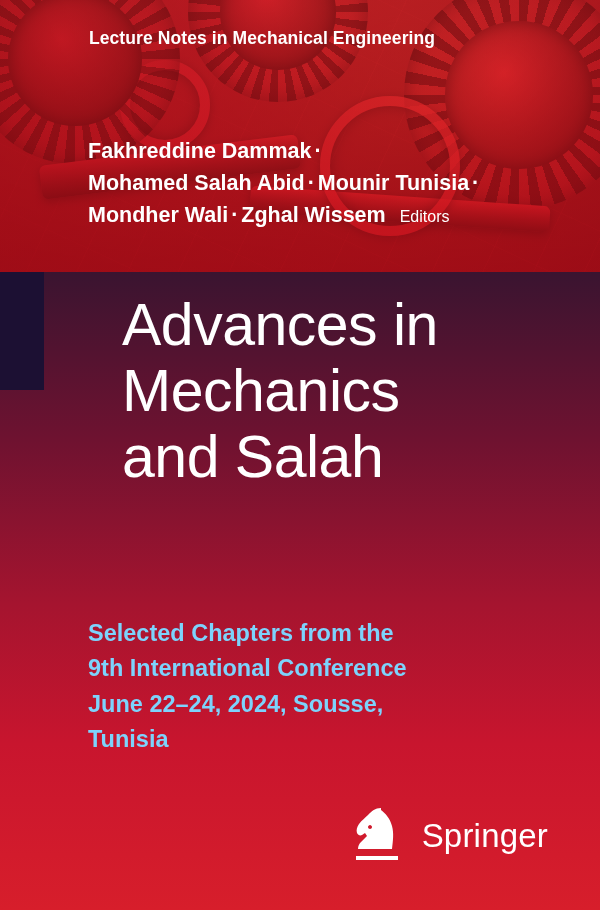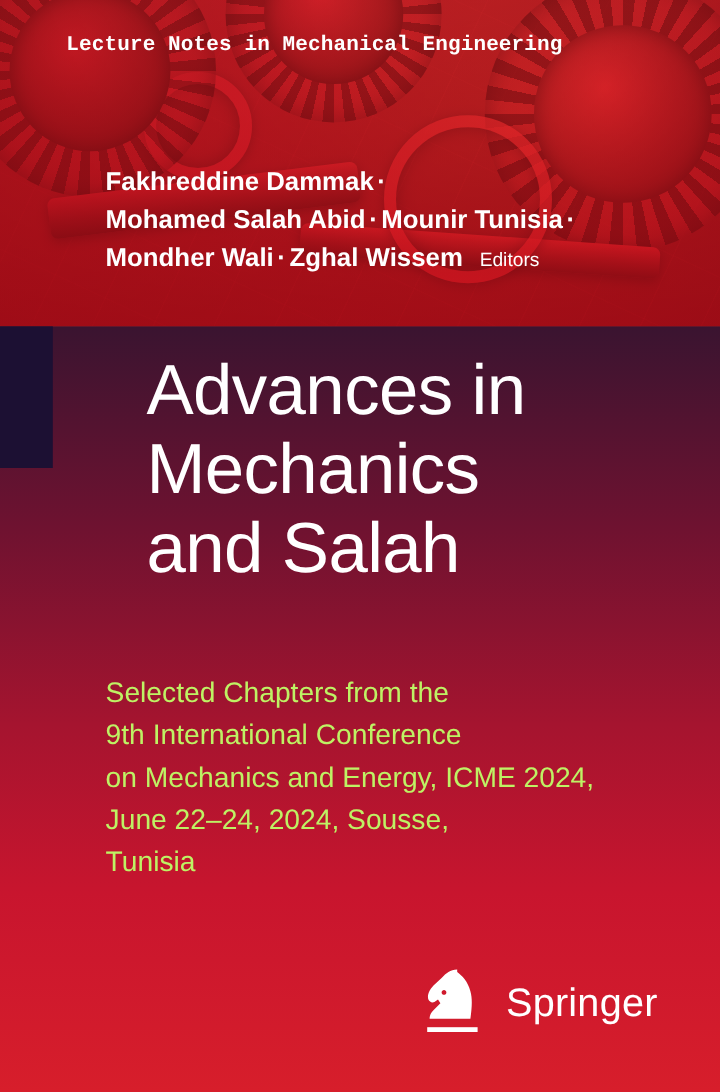--- a/index.html
+++ b/index.html
@@ -112,21 +112,20 @@
   
   .series {
     position: absolute;
     left: 0; top: 28px;
     width: 524px;
     text-align: center;
     color: #ffffff;
     font-size: 17.5px;
     font-weight: bold;
     letter-spacing: 0.1px;
-    font-family: Liberation Mono, monospace;
   }
 
   
   .editors {
     position: absolute;
     left: 88px;
     top: 136px;
     width: 470px;
     color: #ffffff;
     font-size: 21.5px;
@@ -155,25 +154,25 @@
     line-height: 1.12;
     font-weight: normal;
     letter-spacing: -0.5px;
     margin-left: 36px;
   }
 
   
   .subtitle {
     position: absolute;
     left: 88px;
-    top: 560px;
+    top: 616px;
     width: 470px;
-    color: #bef264;
+    color: #7dd3fc;
     font-size: 23.5px;
-    font-weight: normal;
+    font-weight: bold;
     line-height: 1.5;
   }
 
   
   .springer {
     position: absolute;
     right: 52px;
     bottom: 44px;
     display: flex;
     align-items: center;
@@ -227,21 +226,20 @@
 
   <div class="title">
     <div>Advances in</div>
     <div>Mechanics</div>
     <div>and Salah</div>
   </div>
 
   <div class="subtitle">
     <div>Selected Chapters from the</div>
     <div>9th International Conference</div>
-    <div>on Mechanics and Energy, ICME 2024,</div>
     <div>June 22–24, 2024, Sousse,</div>
     <div>Tunisia</div>
   </div>
 
   <div class="springer">
     <svg class="knight" viewBox="0 0 54 60" aria-hidden="true">
       <path fill="#ffffff" d="M31 2c-6 0-9 3-13 7-3 3-6 5-9 9-2 3-3 6-2 9 1 2 3 3 5 2l3-2 2 3-6 6c-2 2-3 4-3 7h34c1-8 2-16 0-23-2-8-7-13-11-16zM20 19c1 0 2 1 2 2s-1 2-2 2-2-1-2-2 1-2 2-2z"></path>
       <rect x="6" y="50" width="42" height="4" fill="#ffffff"></rect>
     </svg>
     <div class="wordmark">Springer</div>

